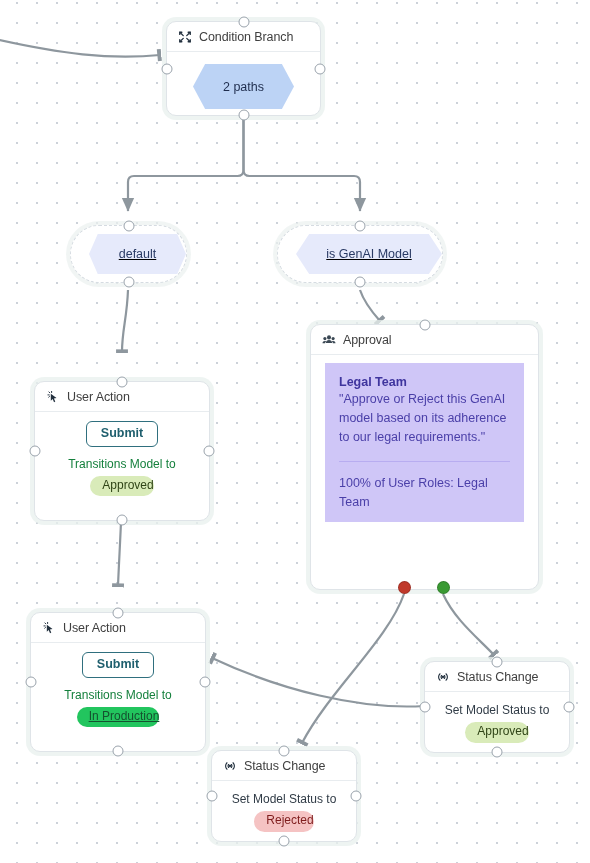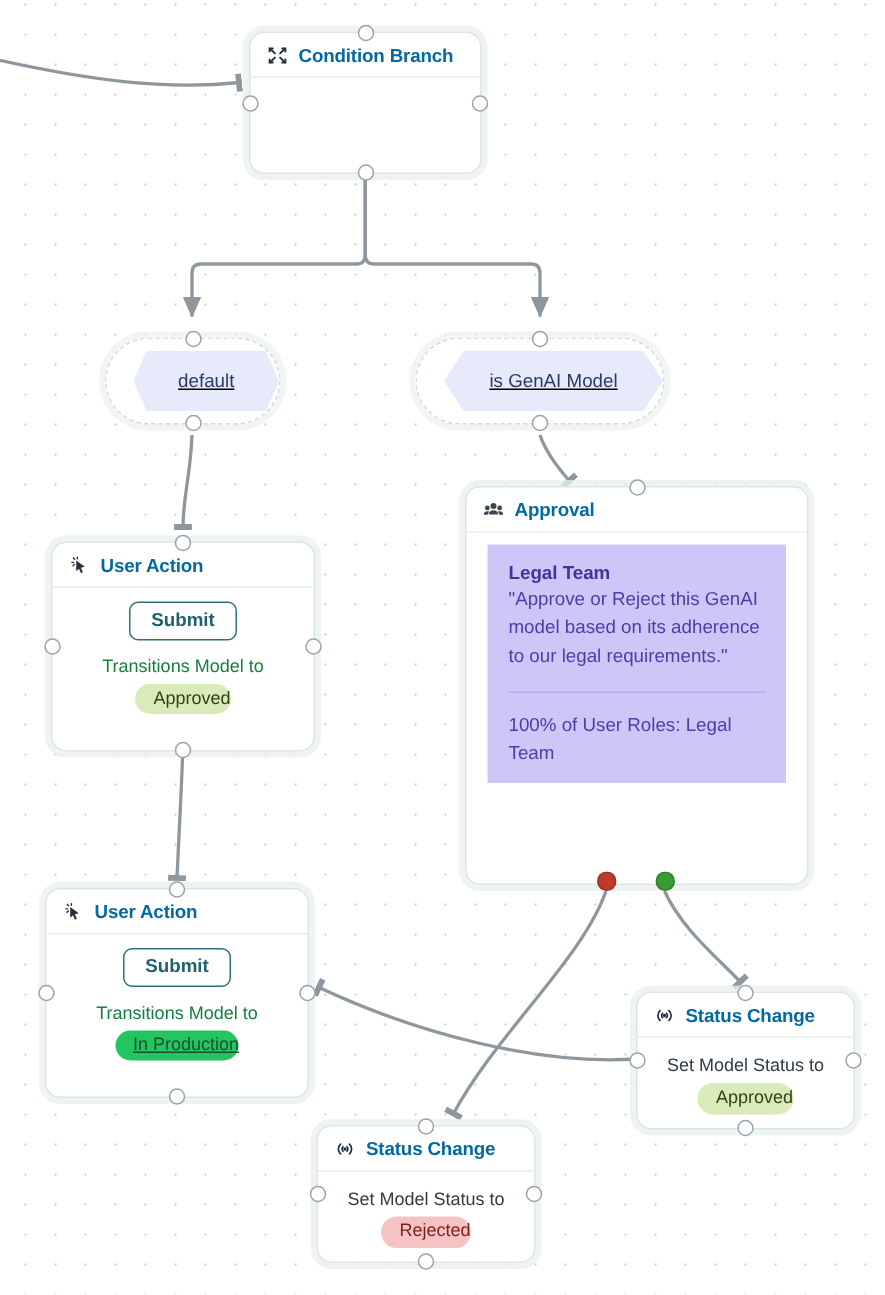--- a/index.html
+++ b/index.html
@@ -32,21 +32,21 @@
     box-shadow:0 0 0 4px rgba(232,240,238,0.75);
   }
   .node-header{
     display:flex;align-items:center;gap:7px;
     height:30px;
     padding:0 11px;
     border-bottom:1px solid #e8ecef;
     box-sizing:border-box;
   }
   .node-title{
-    font-size:12.5px;font-weight:bold;color:#0369a1;
+    font-size:12.5px;font-weight:normal;color:#404040;
     letter-spacing:-0.1px;white-space:nowrap;
   }
   .node-body{
     padding:9px 10px 10px 10px;
     display:flex;flex-direction:column;align-items:center;
   }
   .hdr-icon{width:14px;height:14px;display:block;flex:0 0 14px;}
 
   
   .port{
@@ -84,21 +84,21 @@
     clip-path:polygon(9% 0,91% 0,100% 50%,91% 100%,9% 100%,0 50%);
     display:flex;align-items:center;justify-content:center;
   }
   .cond-label{font-size:12.5px;color:#293a64;white-space:nowrap;}
   #node-default{left:70px;top:225px;width:117px;height:58px;}
   #node-default .cond-hex{width:97px;height:40px;}
   #node-genai{left:277px;top:225px;width:166px;height:58px;}
   #node-genai .cond-hex{width:146px;height:40px;}
 
   
-  .ua{width:176px;height:140px;}
+  .ua{width:176px;height:140px;margin-top:20px;}
   #node-ua-approved{left:34px;top:361px;}
   #node-ua-production{left:30px;top:592px;}
   .submit-btn{
     border:1.3px solid #2f6f7e;border-radius:6px;background:#ffffff;
     color:#1f5f6e;font-weight:bold;font-size:12.5px;
     padding:5px 14px 6px 14px;font-family:"Liberation Sans", sans-serif;
     line-height:1;cursor:pointer;
   }
   .trans-text{font-size:12px;color:#15803d;margin-top:10px;text-align:center;}
   .badge{
@@ -188,20 +188,25 @@
               <path d="M14 11 V13.4 H11.6"></path>
             <path d="M2.4 2.9 L6 6.4"></path>
               <path d="M13.6 2.9 L10 6.4"></path>
             <path d="M2.4 13.1 L6 9.6"></path>
               <path d="M13.6 13.1 L10 9.6"></path>
           </g>
         </svg>
       </span>
       <span class="node-title">Condition Branch</span>
     </div>
+    <div class="node-body">
+      <div class="hex">
+        <span class="hex-label">2 paths</span>
+      </div>
+    </div>
   </div>
 
   <div class="cond-node" id="node-default">
     <div class="port t"></div>
     <div class="port b"></div>
     <div class="cond-hex">
       <span class="cond-label">default</span>
     </div>
   </div>
 

